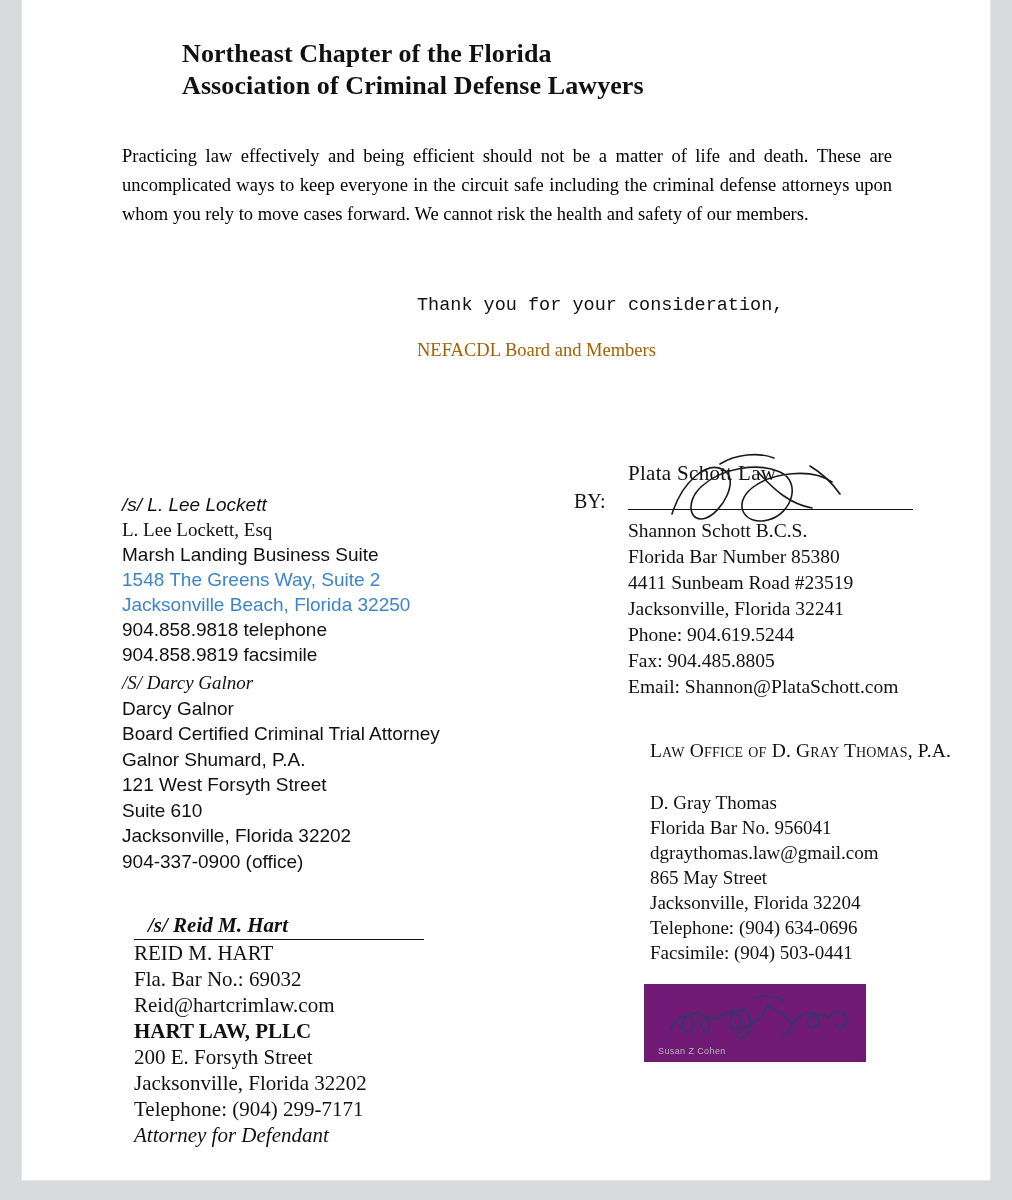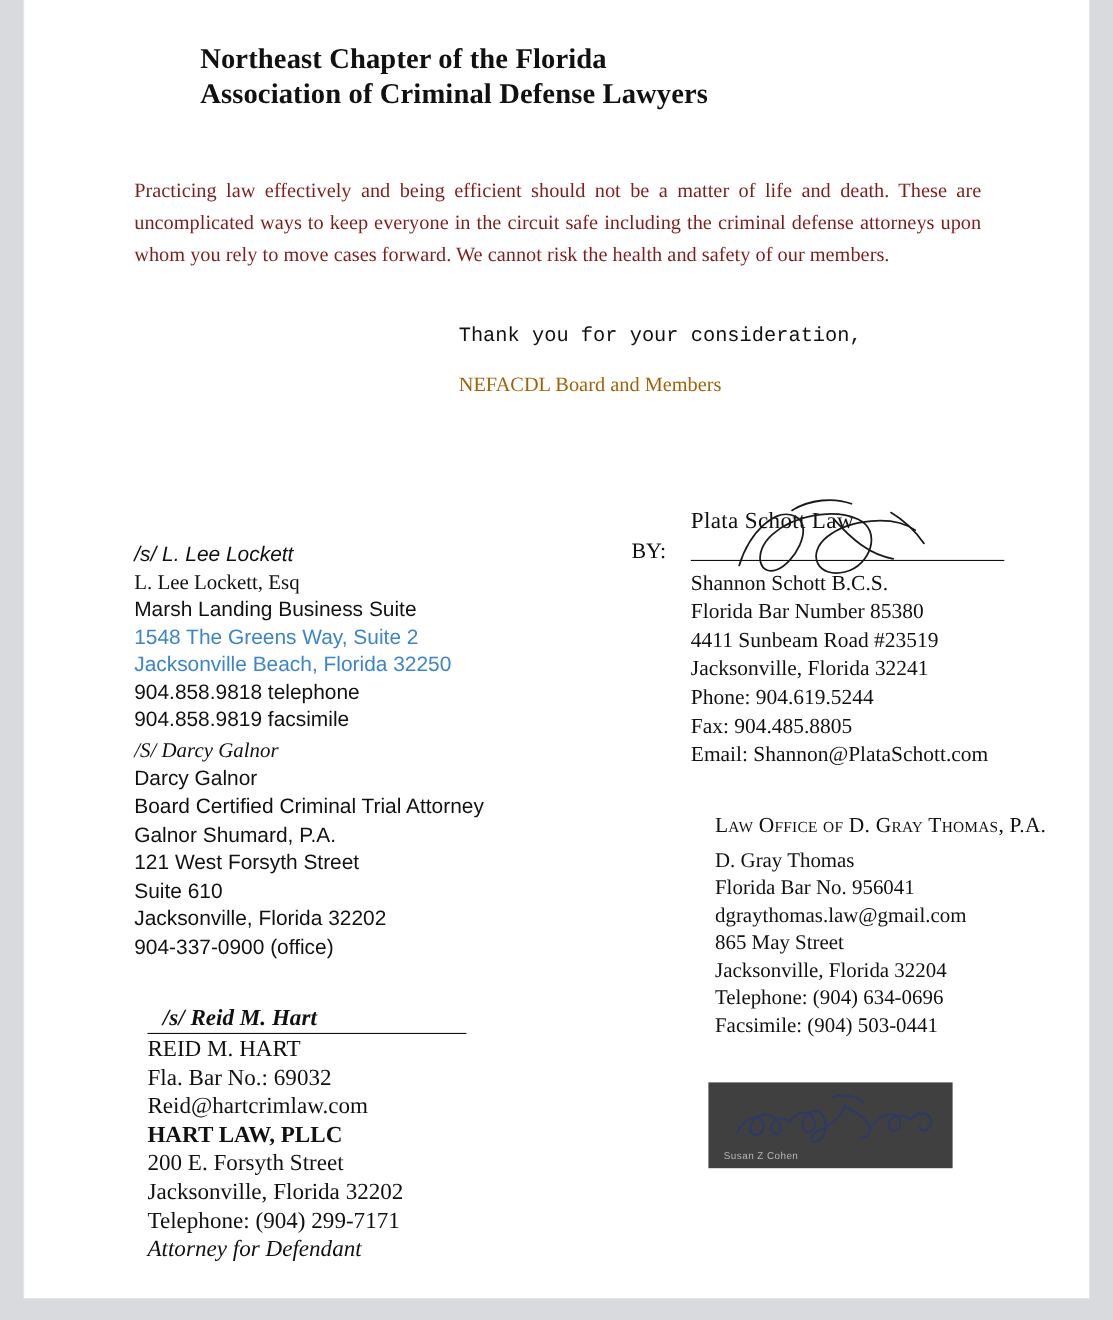--- a/index.html
+++ b/index.html
@@ -39,26 +39,26 @@
     font-size: 26px;
     line-height: 32px;
     color: #111;
     letter-spacing: 0.1px;
   }
 
   
   .body-par {
     position: absolute;
     left: 100px;
-    top: 160px;
+    top: 142px;
     width: 770px;
     font-family: "Liberation Serif", serif;
     font-size: 18.5px;
     line-height: 29px;
-    color: #7f1d1d;
+    color: #000000;
     text-align: justify;
   }
 
   .closing {
     position: absolute;
     left: 395px;
     top: 295px;
     font-family: Liberation Mono, monospace;
     font-size: 18.5px;
     color: #111;
@@ -181,38 +181,38 @@
     left: 628px;
     top: 738px;
     font-family: "Liberation Serif", serif;
     font-size: 19px;
     line-height: 25px;
   }
   .block-thomas .office {
     font-variant: small-caps;
     font-size: 19.5px;
     letter-spacing: 0.2px;
-    margin-bottom: 7px;
+    margin-bottom: 27px;
   }
   .block-thomas .signed {
     font-style: italic;
     border-bottom: 1.3px solid #111;
     display: inline-block;
     padding-right: 90px;
     margin-bottom: 1px;
   }
 
   
   .scan-sig {
     position: absolute;
     left: 622px;
     top: 984px;
     width: 222px;
     height: 78px;
-    background: #404040;
+    background: #701a75;
     overflow: hidden;
   }
   .scan-sig .ghost {
     position: absolute;
     left: 14px;
     bottom: 6px;
     font-family: "Liberation Sans", sans-serif;
     font-size: 9px;
     color: #b6b6b2;
     letter-spacing: 0.4px;

